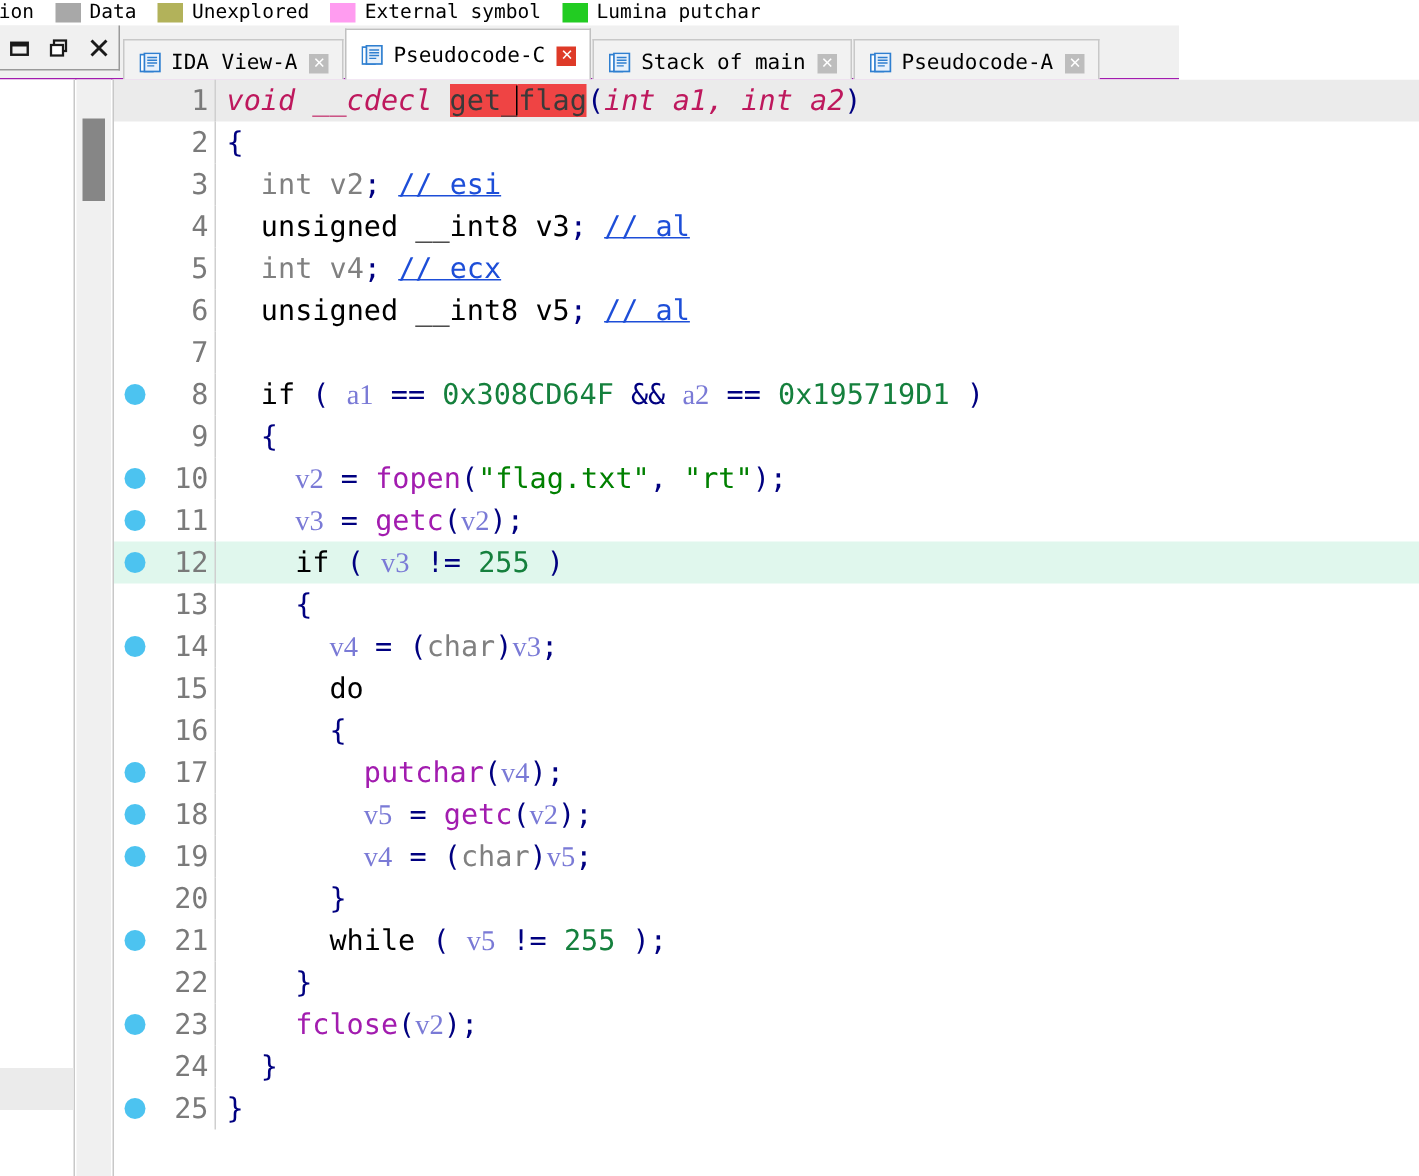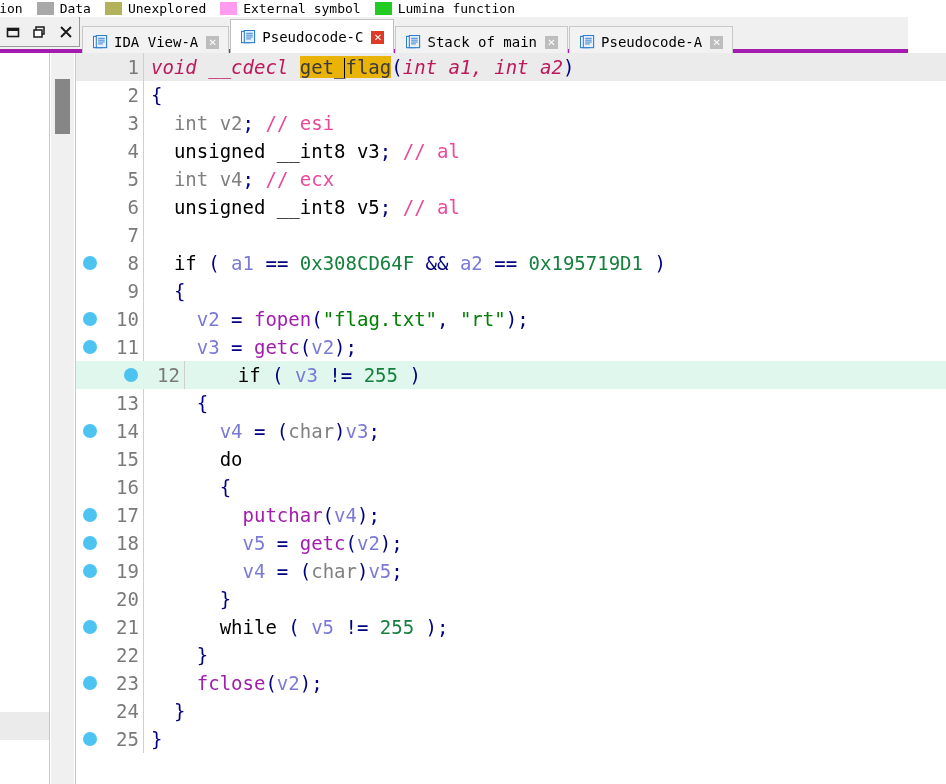--- a/index.html
+++ b/index.html
@@ -30,23 +30,23 @@
     font-family: "DejaVu Sans Mono", monospace;
     font-size: 13px; color: #000000;
     margin-right: 14px;
     line-height: 17px;
   }
   #legend-clip-first { margin-left: -40px; }
 
   
   #tabstrip {
     position: absolute; left: 0; top: 17px;
-    width: 908px; height: 36px;
+    width: 786px; height: 36px;
     background: #f0f0f0;
-    border-bottom: 4px solid #a21caf;
+    border-bottom: 1px solid #a21caf;
   }
   #window-controls {
     position: absolute; left: 0; top: 0;
     width: 80px; height: 30px;
     background: #f0f0f0;
     border: 1px solid #9a9a9a;
     border-left: none; border-top: none;
     display: flex; align-items: center; justify-content: space-around;
   }
   .wc-btn {
@@ -135,21 +135,21 @@
   .code-line {
     position: relative;
     height: 28px;
     display: flex; align-items: center;
     white-space: pre;
     font-family: "DejaVu Sans Mono", monospace;
     font-size: 19px;
     line-height: 28px;
   }
   .code-line.hl-first { background: #ebebeb; }
-  .code-line.hl-current { background: #e0f7ed; padding-left: 41px; }
+  .code-line.hl-current { background: #e0f7ed; }
 
   .bp-cell {
     width: 27px; height: 28px;
     flex: 0 0 auto;
     display: flex; align-items: center; justify-content: center;
   }
   .bp-dot {
     width: 14px; height: 14px;
     border-radius: 50%;
     background: #4cc3f0;
@@ -168,29 +168,29 @@
     border-left: 1px solid #cfcfcf;
   }
   .code-text {
     flex: 1 1 auto;
     padding-left: 3px;
     overflow: hidden;
   }
 
   
   .t-kw      { color: #000000; }
-  .t-var     { color: #7a7ad6; }   
+  .t-var     { color: #7a7ad6; font-family: Liberation Serif, serif; }   
   .t-plain   { color: #be185d; font-style: italic; }   
   .t-punct   { color: #000080; }
   .t-fn      { color: #a21caf; }
   .t-num     { color: #15803d; }
   .t-str     { color: #008000; }   
-  .t-cmt     { color: #ec4899; }   
+  .t-cmt     { color: #1d4ed8; text-decoration: underline; }   
   .t-gray    { color: #808080; }
-  .hl-word   { background: #eab308; color: #3a3a3a; }
+  .hl-word   { background: #ef4444; color: #3a3a3a; }
   .caret {
     display: inline-block;
     width: 0; border-left: 2px solid #000000;
     height: 20px;
     vertical-align: -4px;
     margin: 0 -1px;
   }
 </style>
 </head>
 <body>
@@ -206,21 +206,21 @@
     <div class="legend-entry">
       <div class="legend-swatch" style="background: rgb(178, 178, 90);"></div>
       <span class="legend-label">Unexplored</span>
     </div>
     <div class="legend-entry">
       <div class="legend-swatch" style="background: rgb(255, 156, 240);"></div>
       <span class="legend-label">External symbol</span>
     </div>
     <div class="legend-entry">
       <div class="legend-swatch" style="background: rgb(34, 204, 34);"></div>
-      <span class="legend-label">Lumina function</span>
+      <span class="legend-label">Lumina putchar</span>
     </div>
   </div>
 
 <div id="tabstrip">
 
   <div id="window-controls">
     <div class="wc-btn">
       <svg width="14" height="14" viewBox="0 0 14 14">
         <rect x="1.5" y="3.5" width="11" height="8" fill="none" stroke="#1a1a1a" stroke-width="1.6"></rect>
         <rect x="1.5" y="3.5" width="11" height="2.5" fill="#1a1a1a"></rect>

